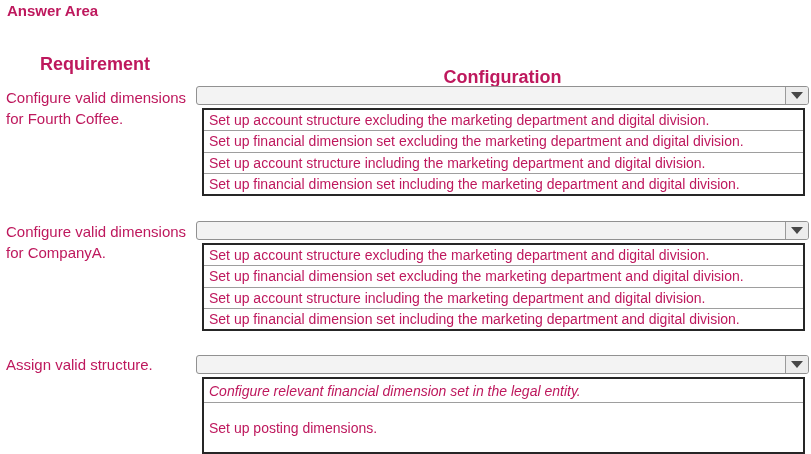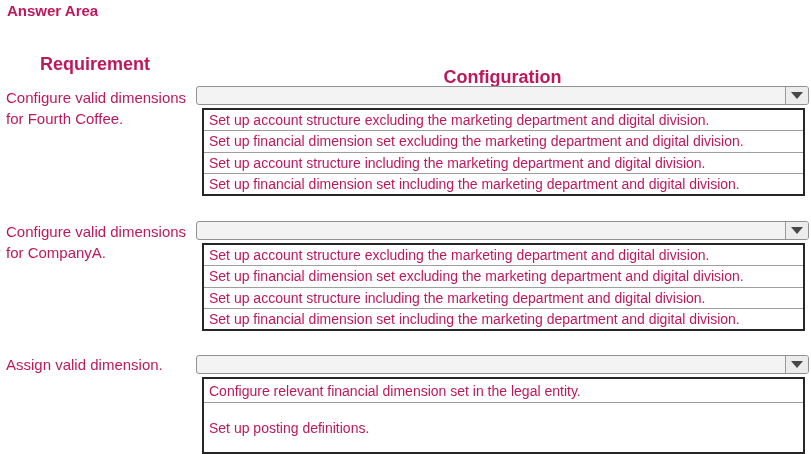--- a/index.html
+++ b/index.html
@@ -124,25 +124,25 @@
       <span class="arrow"></span>
     </span>
   </div>
   <div class="options" style="top:243px; height:88px;">
     <div class="option">Set up account structure excluding the marketing department and digital division.</div>
     <div class="option">Set up financial dimension set excluding the marketing department and digital division.</div>
     <div class="option">Set up account structure including the marketing department and digital division.</div>
     <div class="option">Set up financial dimension set including the marketing department and digital division.</div>
   </div>
 
-  <div class="req-label" style="top:354px;">Assign valid dimension.</div>
+  <div class="req-label" style="top:354px;">Assign valid structure.</div>
   <div class="combobox" style="top:355px;">
     <span class="combo-value"></span>
     <span class="combo-btn">
       <span class="arrow"></span>
     </span>
   </div>
   <div class="options" style="top:377px; height:77px;">
-    <div class="option" style="flex:0 0 23px;">Configure relevant financial dimension set in the legal entity.</div>
-    <div class="option">Set up posting definitions.</div>
+    <div class="option" style="flex:0 0 23px;font-style:italic;">Configure relevant financial dimension set in the legal entity.</div>
+    <div class="option">Set up posting dimensions.</div>
   </div>
 
 </div>
 
 </body></html>

